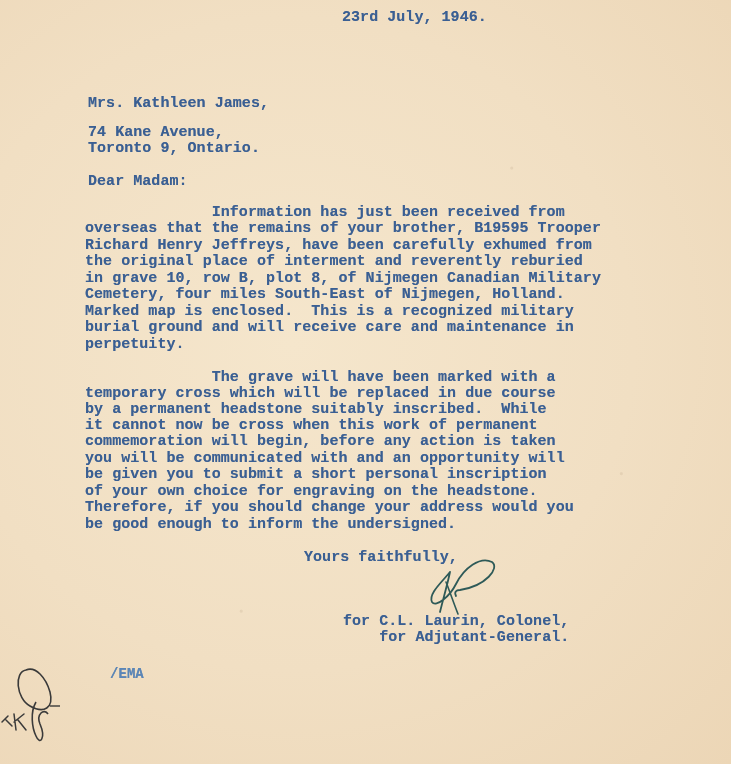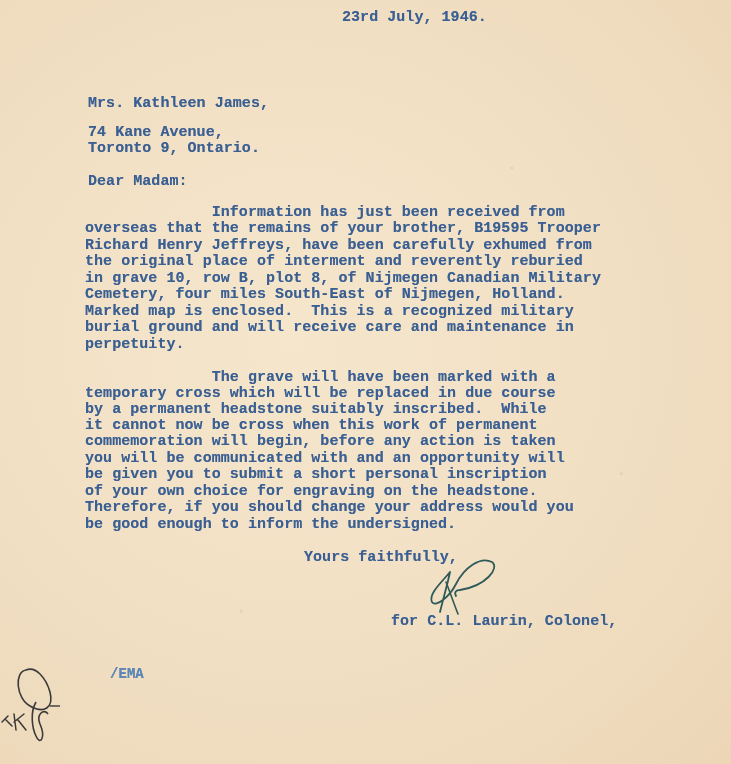--- a/index.html
+++ b/index.html
@@ -20,21 +20,21 @@
   .line {
     position: absolute; white-space: pre; font-size: 15px; line-height: 16.4px;
     font-weight: bold; letter-spacing: 0.05px;
     text-shadow: 0 0 0.6px rgba(58,95,147,0.55);
   }
   .date { left: 342px; top: 10px; }
   .addr { left: 88px; }
   .body-line { left: 85px; }
   .closing { left: 304px; top: 550px; text-align: center; }
   .sig-block { position: absolute; left: 343px; top: 614px; }
-  .sig-block .line { position: static; display: block; margin-left: 48px; }
+  .sig-block .line { position: static; display: block; }
   .ref { left: 88px; top: 666px; font-size: 14px; color: #5a86b8; margin-left: 22px; }
   svg { position: absolute; overflow: visible; }
 </style>
 </head>
 <body>
 
 <div class="paper-noise"></div>
 
 <div class="line date">23rd July, 1946.</div>
 
@@ -73,20 +73,21 @@
 
 <div class="line closing">Yours faithfully,</div>
 
 <svg style="left:420px; top:552px;" width="80" height="70" viewBox="0 0 80 70">
   <path d="M20 60 C 24 44, 28 30, 30 20 M30 20 C 22 30, 8 42, 12 50 C 16 56, 30 44, 36 32 C 44 16, 60 4, 72 10 C 80 16, 66 34, 40 38 C 36 38, 34 40, 36 44" fill="none" stroke="#2e5a58" stroke-width="1.8" stroke-linecap="round"></path>
   <path d="M26 30 C 30 40, 34 52, 38 62" fill="none" stroke="#2e5a58" stroke-width="1.6" stroke-linecap="round"></path>
 </svg>
 
 <div class="sig-block">
   <div class="line">for C.L. Laurin, Colonel,</div>
+  <div class="line">    for Adjutant-General.</div>
 </div>
 
 <div class="line ref">/EMA</div>
 
 <svg style="left:0px; top:662px;" width="70" height="90" viewBox="0 0 70 90">
   <path d="M26 8 C 14 10, 16 36, 30 44 C 44 52, 54 46, 50 30 C 46 16, 36 4, 26 8 Z" fill="none" stroke="#3a3a3a" stroke-width="1.6"></path>
   <path d="M50 44 L 60 44" fill="none" stroke="#3a3a3a" stroke-width="1.4"></path>
   <path d="M36 40 C 30 50, 32 66, 36 74 C 40 84, 46 76, 40 62 C 36 52, 44 46, 48 52" fill="none" stroke="#3a3a3a" stroke-width="1.6"></path>
   <path d="M2 60 L 8 54 M6 58 L 12 64 M14 52 L 16 68 M14 60 L 24 52 M18 58 L 26 68" fill="none" stroke="#3a3a3a" stroke-width="1.5" stroke-linecap="round"></path>
 </svg>

